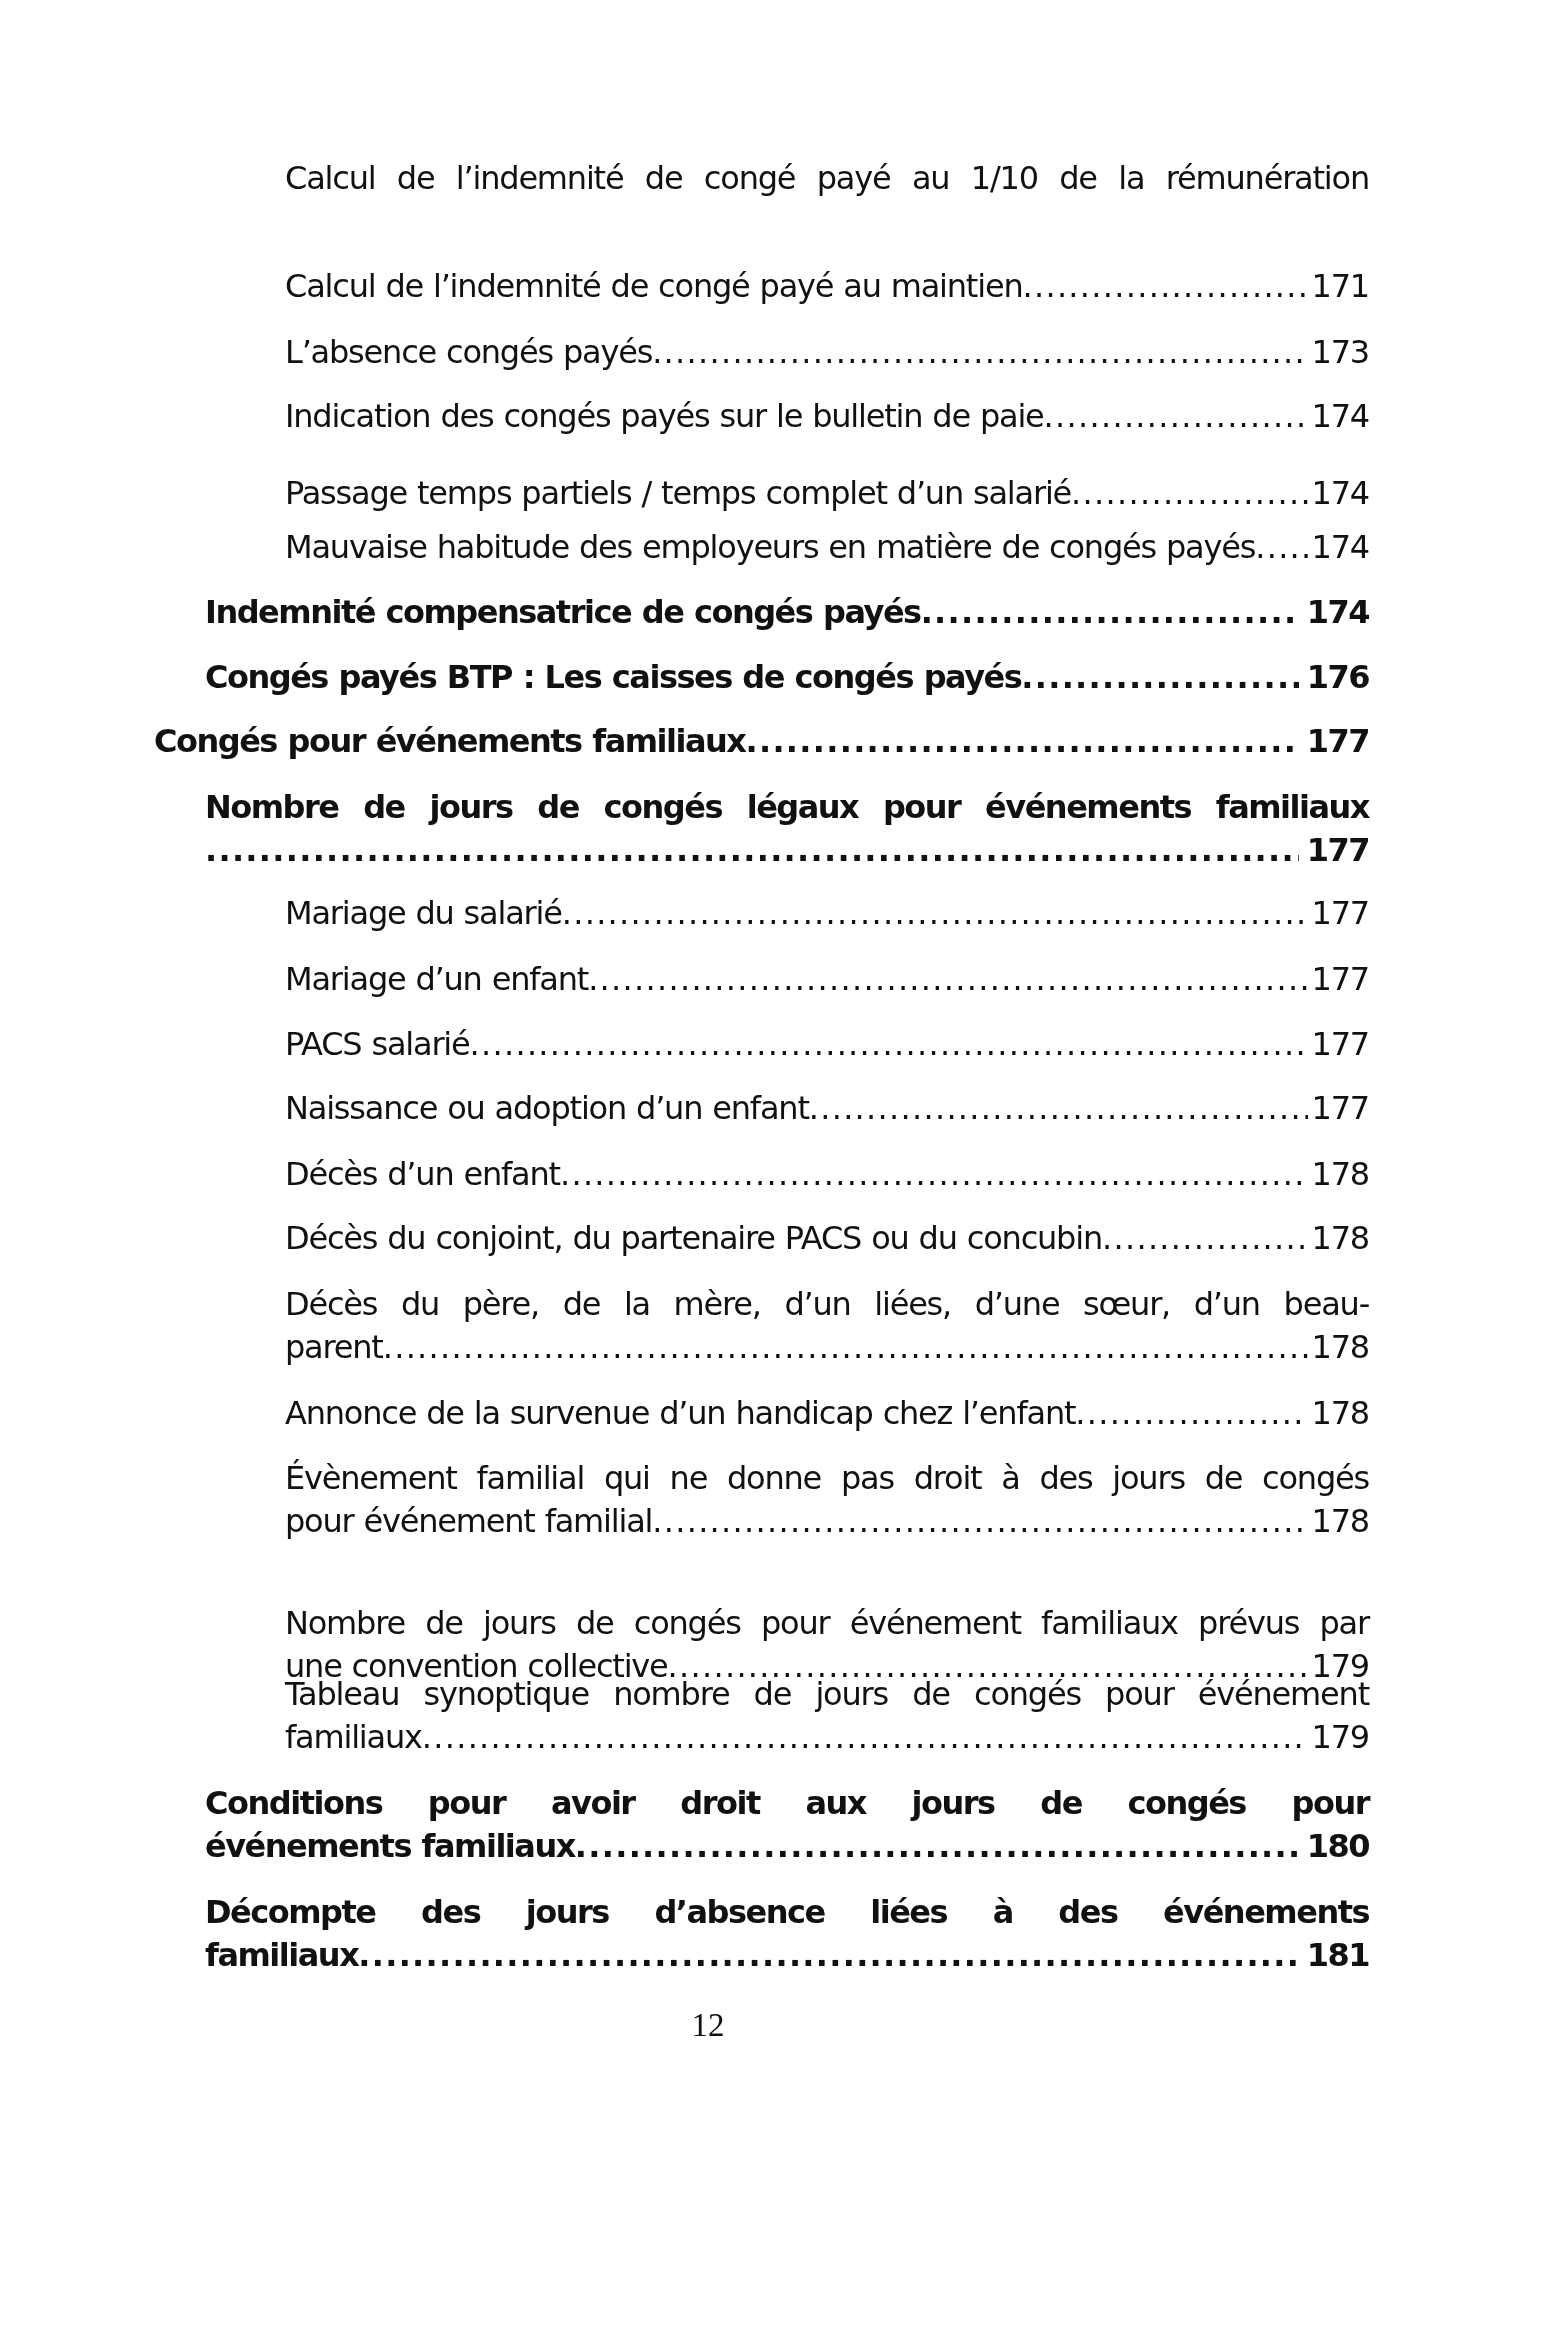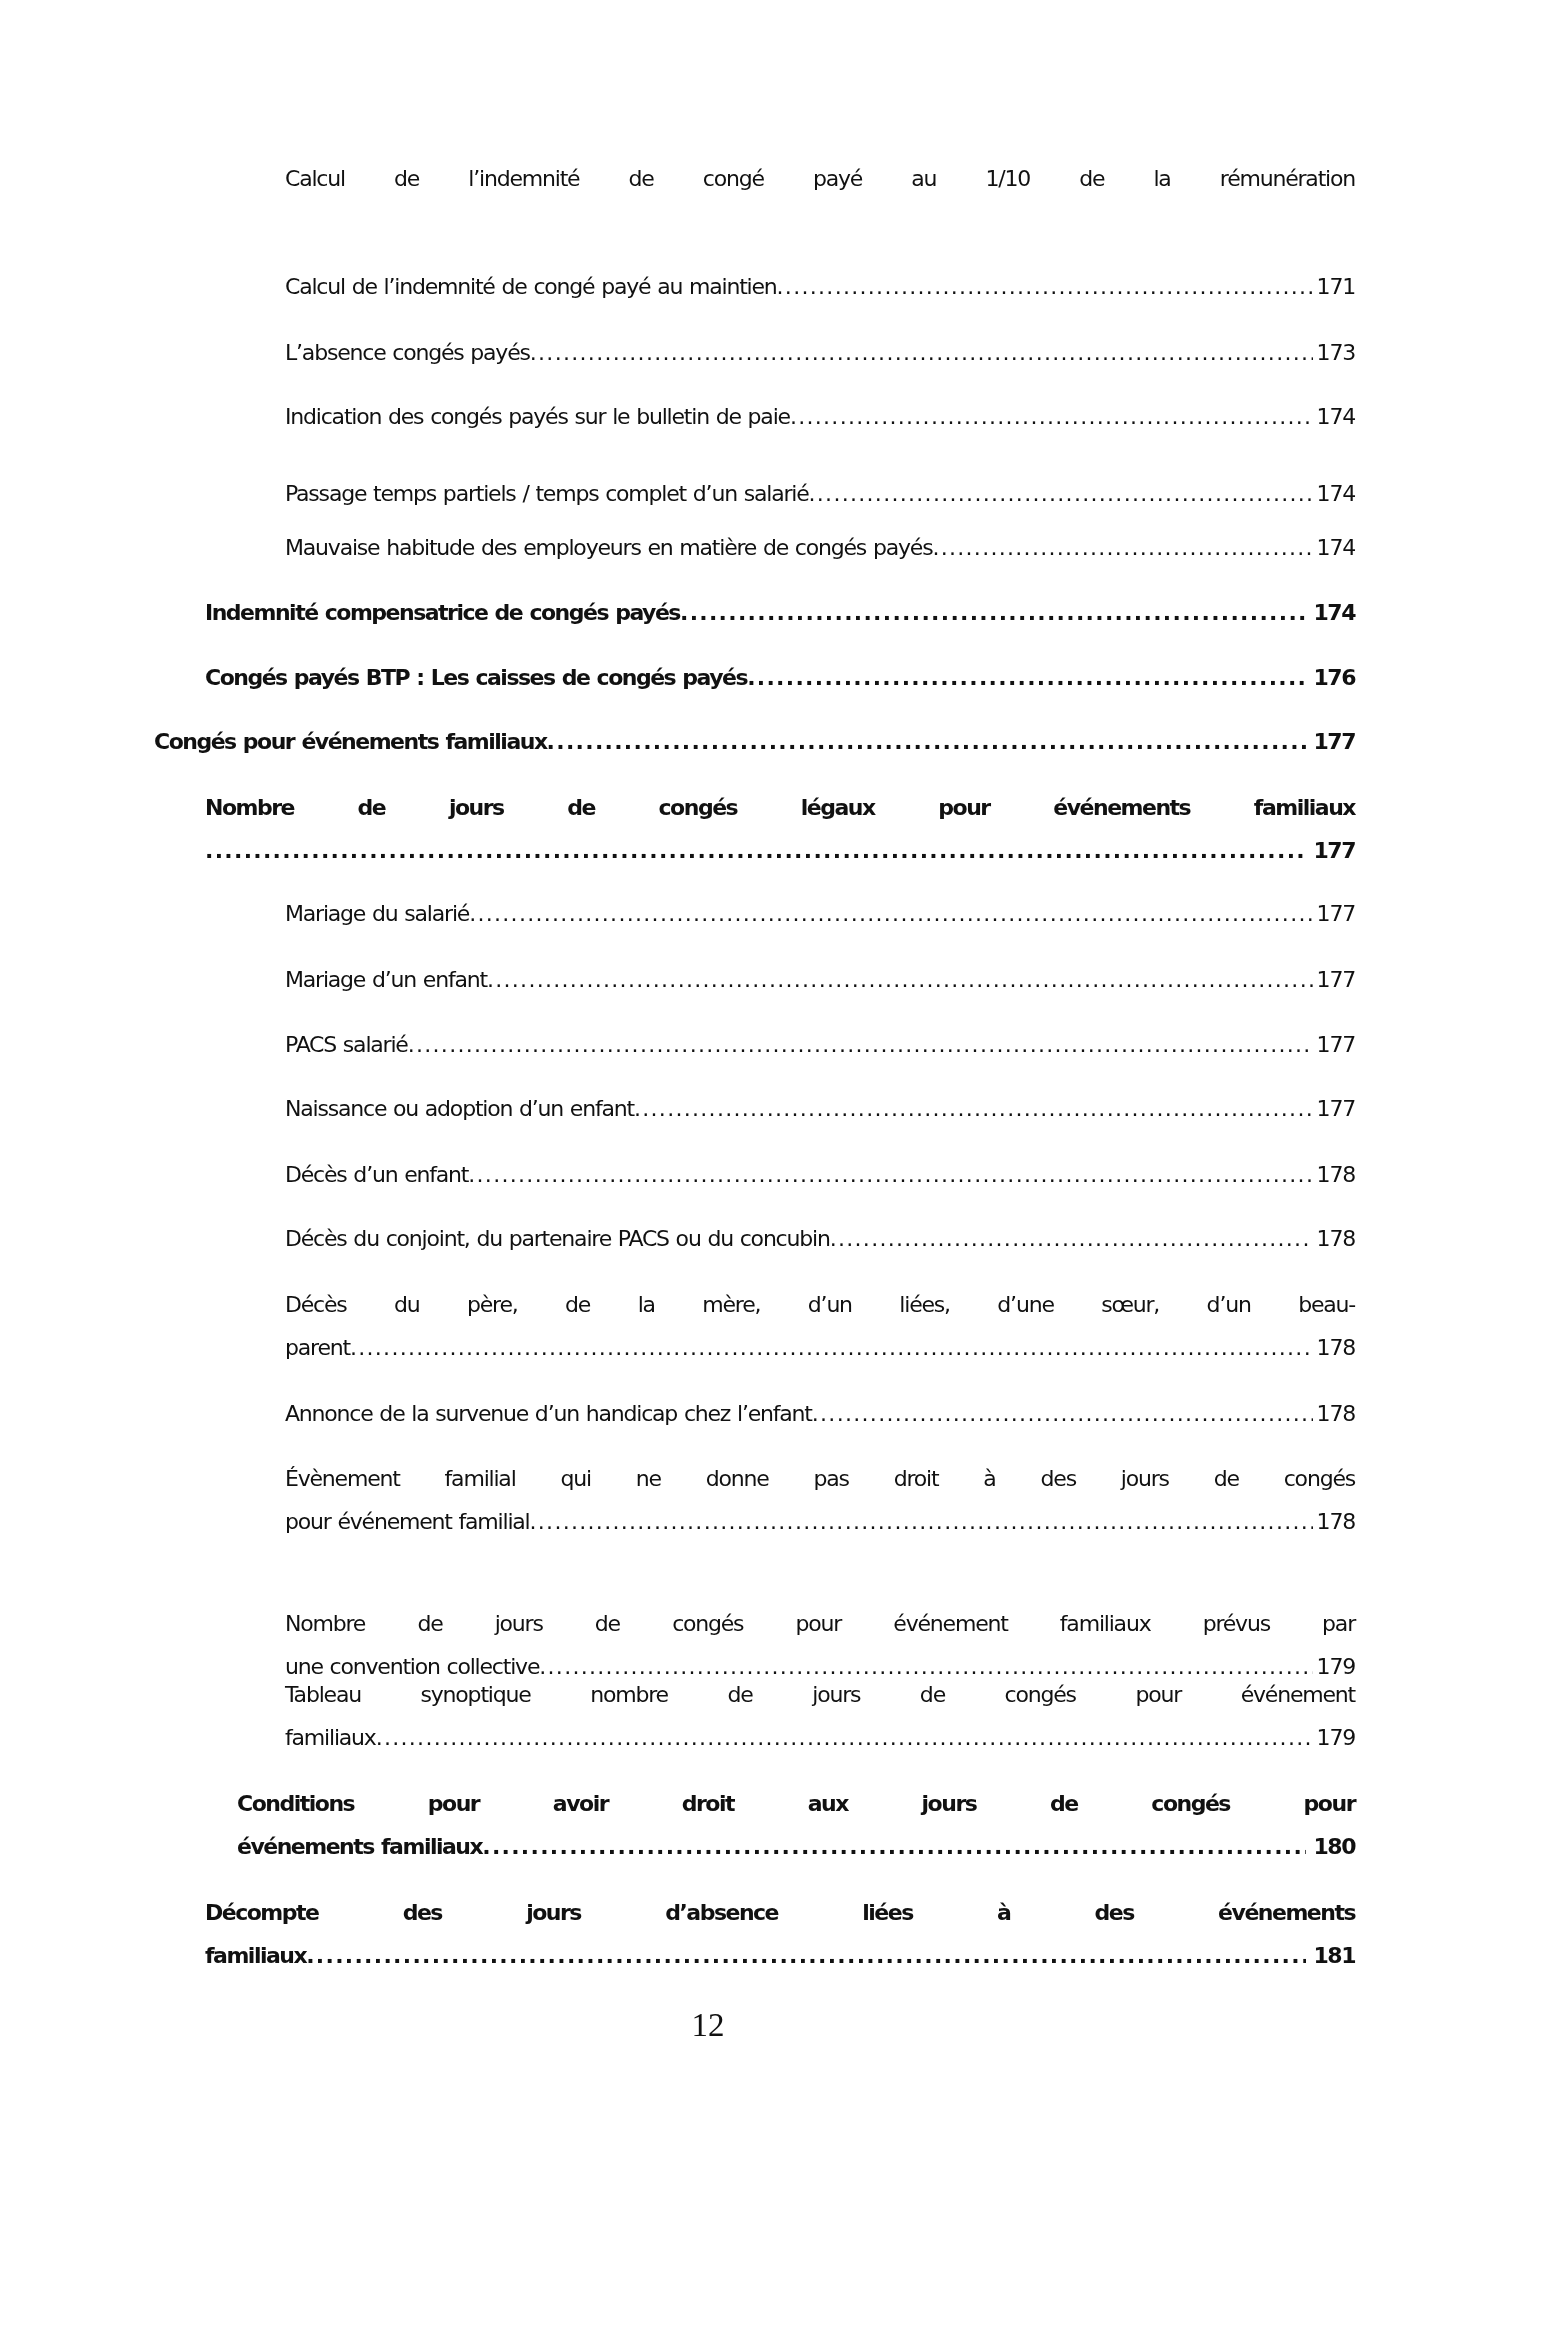--- a/index.html
+++ b/index.html
@@ -1,18 +1,18 @@
 <!DOCTYPE html>
 <html><head>
 <meta charset="utf-8">
 <style>
   html, body { margin: 0; padding: 0; background: #ffffff; }
   body { width: 1560px; height: 2342px; position: relative; overflow: hidden;
          font-family: "DejaVu Sans", "Liberation Sans", sans-serif; color: #111111; }
-  .entry { position: absolute; right: 205px; line-height: 43px; font-size: 22px;
+  .entry { position: absolute; right: 191px; line-height: 43px; font-size: 32px;
            letter-spacing: -1.2px; word-spacing: 1px; }
   .l1 { left: 154px; font-weight: bold; letter-spacing: -1.5px; }
   .l2 { left: 205px; font-weight: bold; letter-spacing: -1.5px; }
   .l3 { left: 285px; }
   .row { display: flex; align-items: baseline; white-space: nowrap; height: 43px; }
   .wraptext { white-space: normal; text-align: justify; text-align-last: justify; display: block; }
   .title { flex: 0 0 auto; }
   .leader { flex: 1 1 auto; overflow: hidden; letter-spacing: 1.3px; white-space: nowrap; }
   .leader::after { content: "................................................................................................................................................................................................................"; }
   .pg { flex: 0 0 auto; padding-left: 3.9px; }
@@ -177,21 +177,21 @@
     <div class="entry l3" style="top: 1673px;">
       <div class="row">
         <span class="wraptext" style="width: 100%;">Tableau synoptique nombre de jours de congés pour événement</span>
       </div>
       <div class="row">
         <span class="title">familiaux </span>
         <span class="leader"></span>
         <span class="pg">179</span>
       </div>
     </div>
-    <div class="entry l2" style="top: 1782px; margin-left: 32px;">
+    <div class="entry l2" style="top: 1782px;">
       <div class="row">
         <span class="wraptext" style="width: 100%;">Conditions pour avoir droit aux jours de congés pour</span>
       </div>
       <div class="row">
         <span class="title">événements familiaux</span>
         <span class="leader"></span>
         <span class="pg">180</span>
       </div>
     </div>
     <div class="entry l2" style="top: 1891px;">

